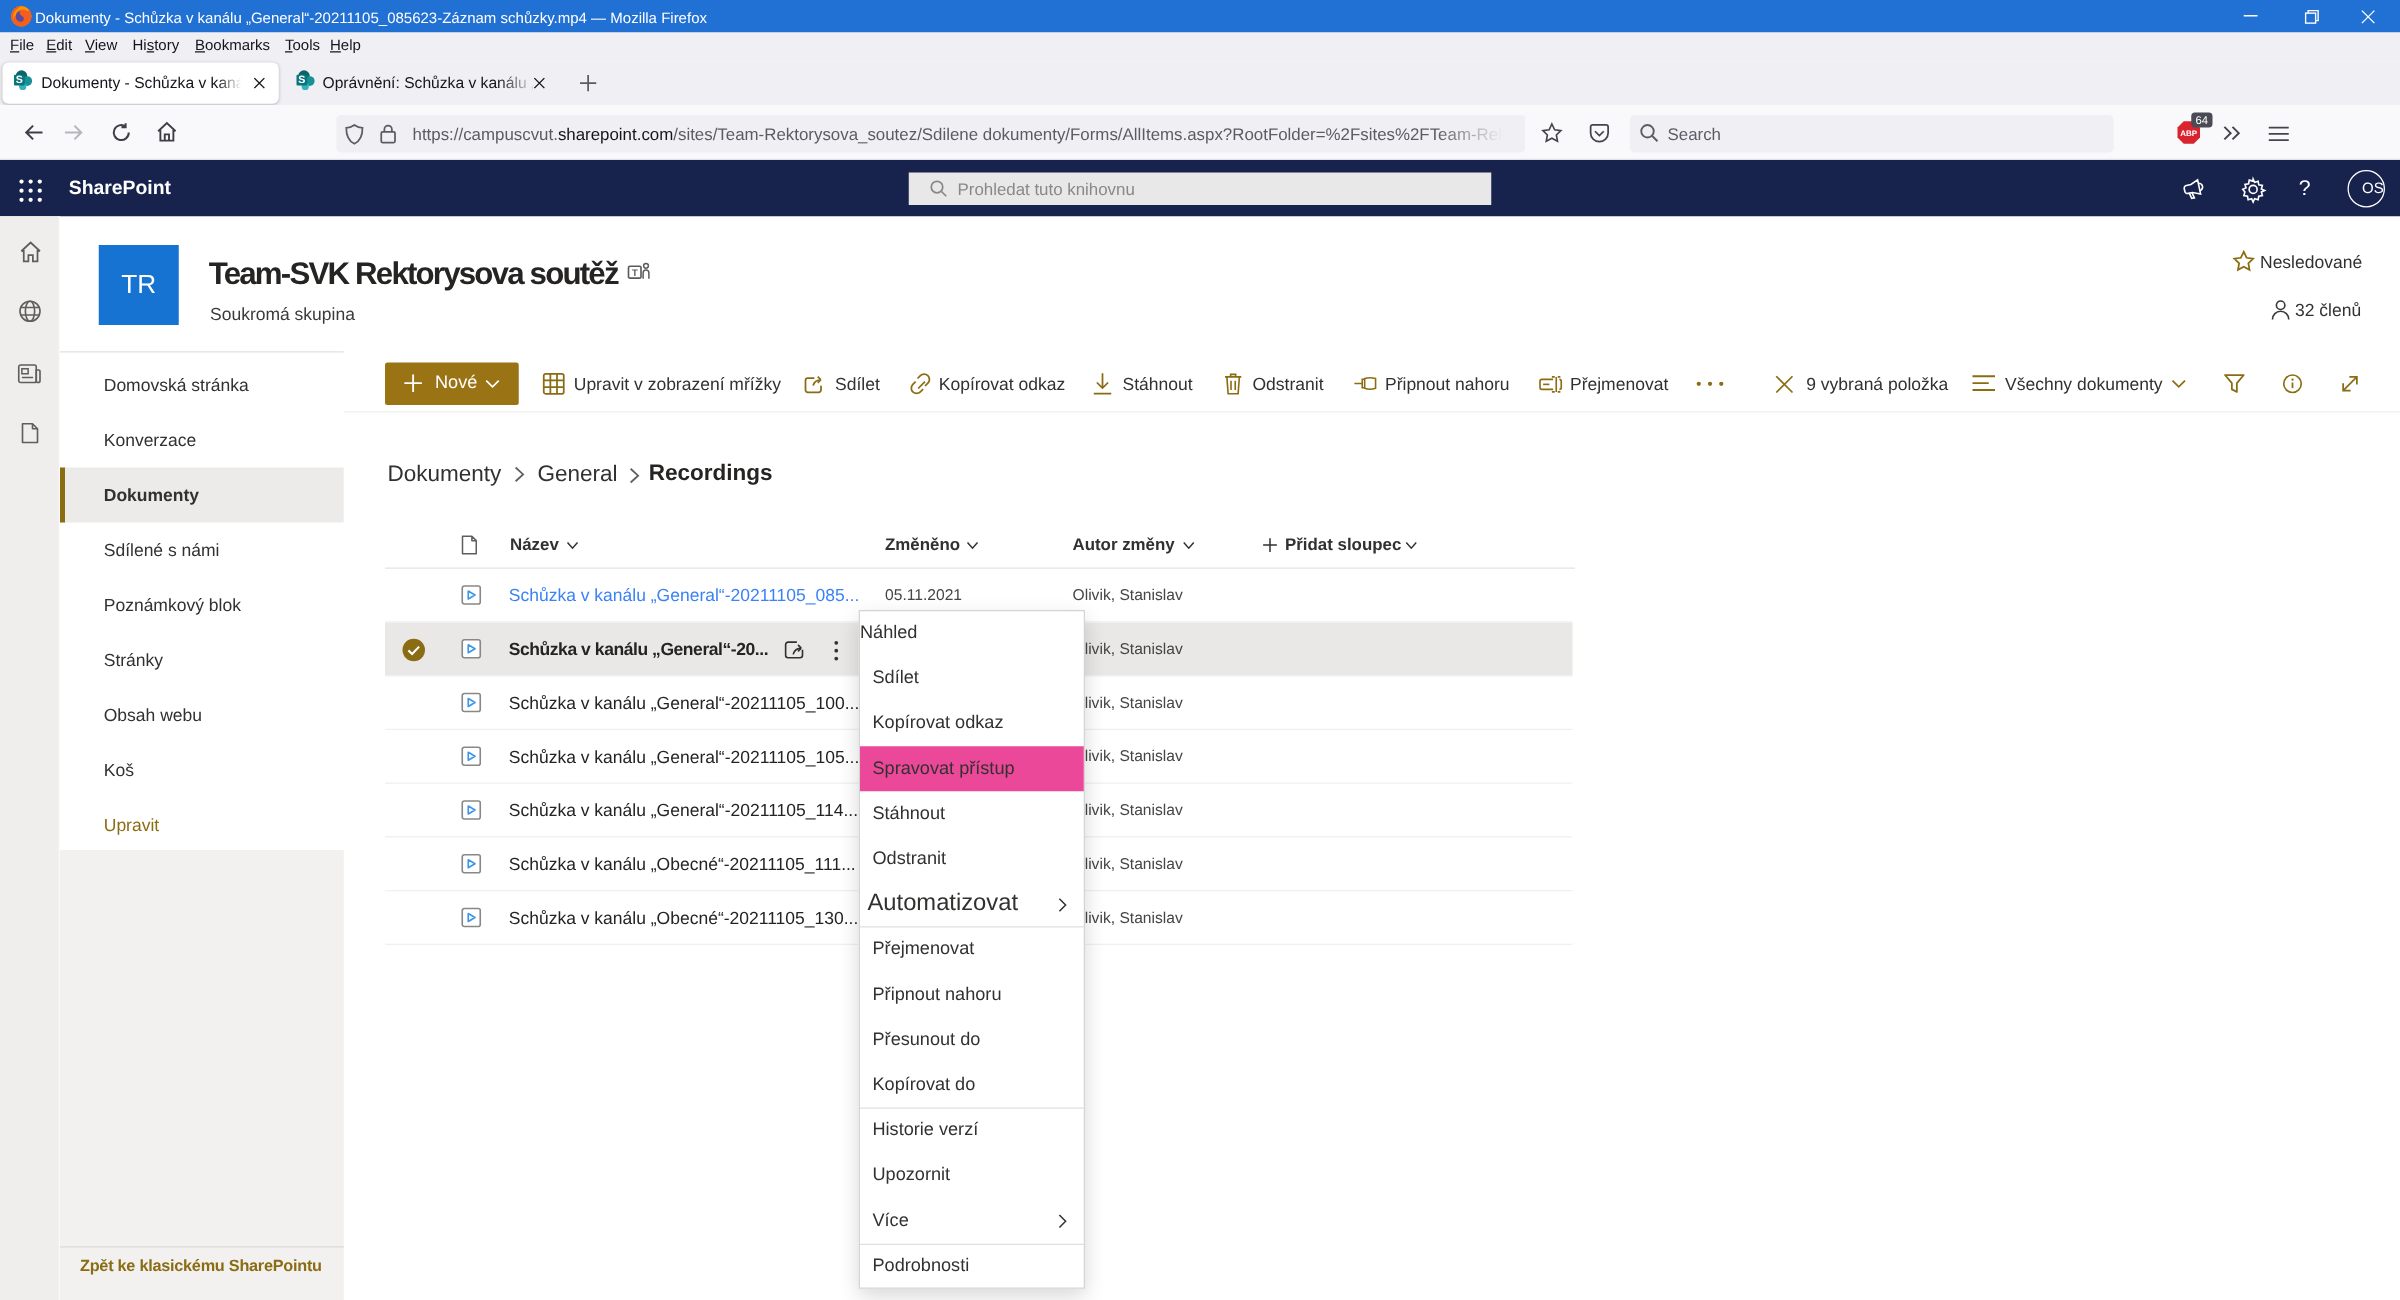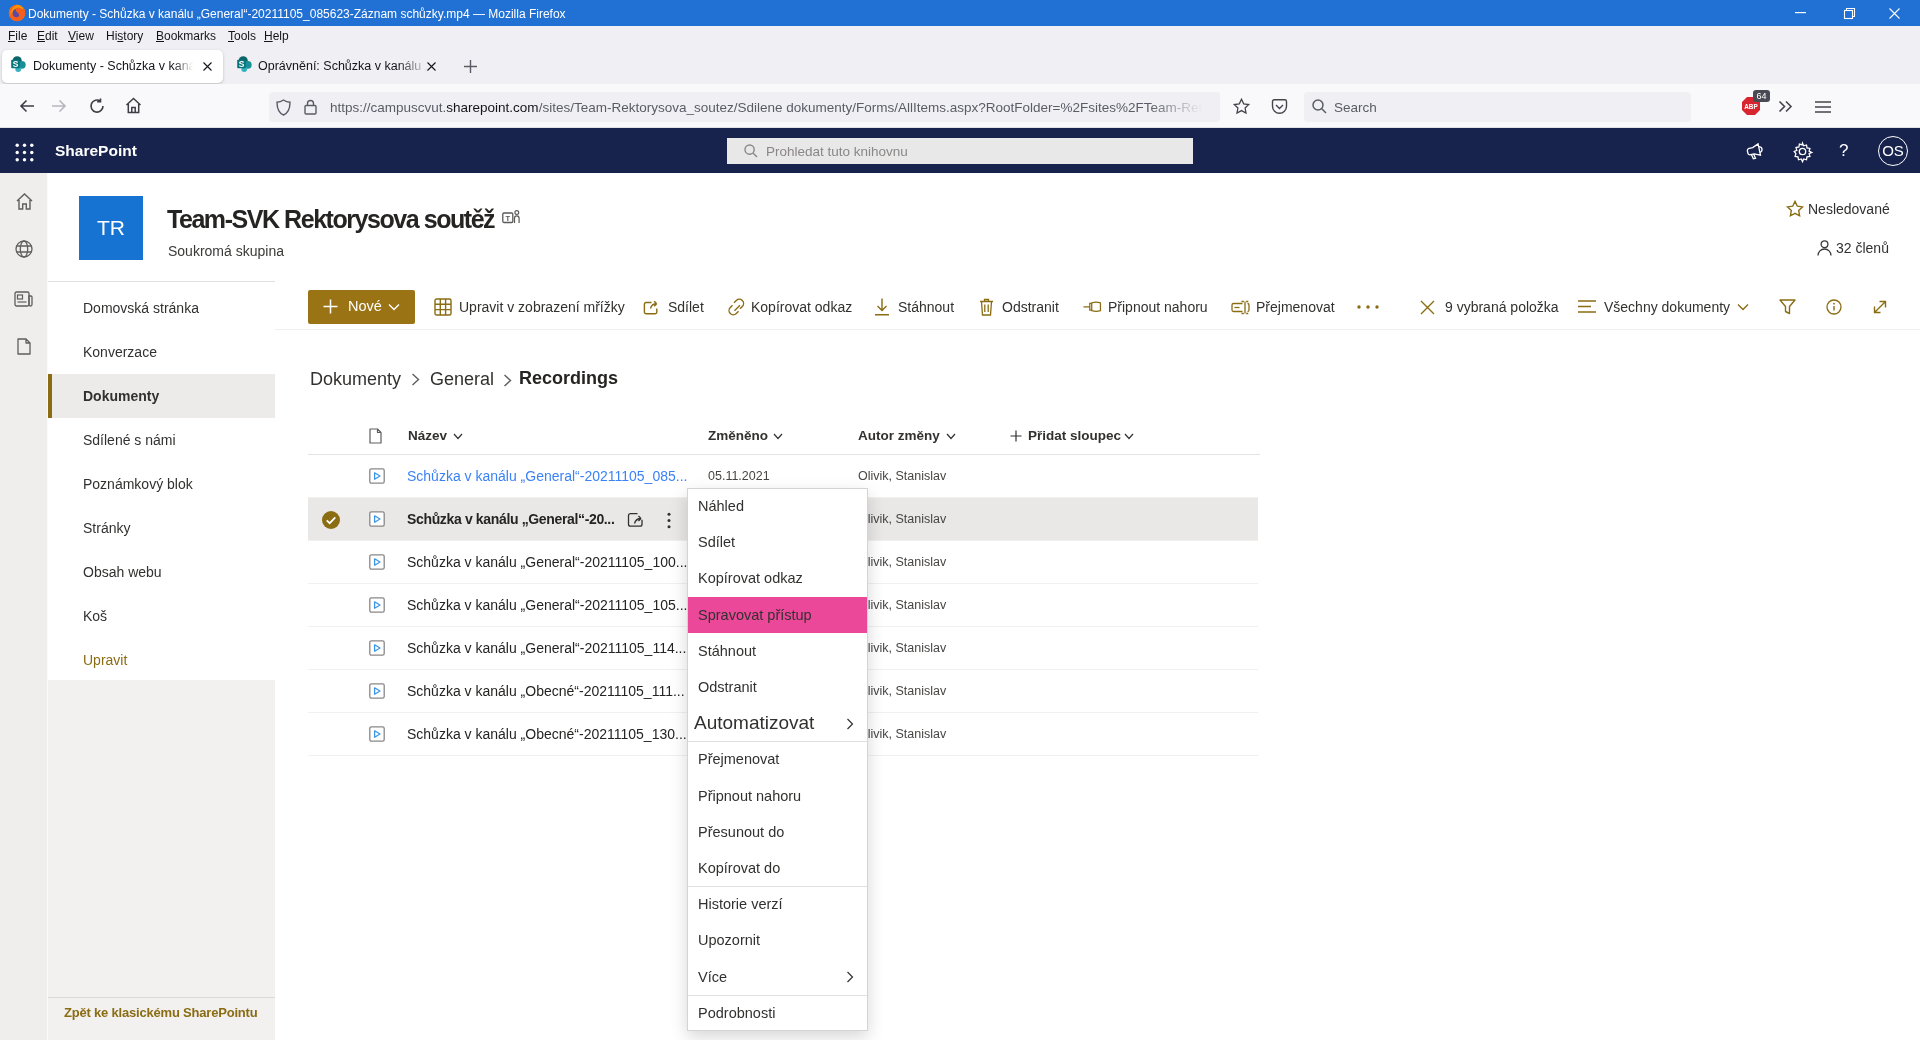--- a/index.html
+++ b/index.html
@@ -143,21 +143,21 @@
     <path d="M13.5 2.5 V14 L7.5 11.5 H3.8 A2.2 2.2 0 0 1 1.6 9.3 V7.2 A2.2 2.2 0 0 1 3.8 5 H7.5z"></path>
     <path d="M13.5 5.2 C15.3 5.6 16.3 6.5 16.3 8.2 16.3 9.9 15.3 10.9 13.5 11.3"></path>
     <path d="M4.8 11.5 L5.8 16 H8 L7 11.5"></path>
   </g>
 </svg>
 <svg style="left:1793px;top:142px" width="19" height="19" viewBox="0 0 19 19">
   <circle cx="9.5" cy="9.5" r="3.2" fill="none" stroke="#fff" stroke-width="1.3"></circle>
   <path d="M9.5 1.2 l1.2 2.6 2.8-.8 .5 2.9 2.9 .5 -.8 2.8 2.6 1.2 -2.6 1.2 .8 2.8 -2.9 .5 -.5 2.9 -2.8-.8 -1.2 2.6 -1.2-2.6 -2.8 .8 -.5-2.9 -2.9-.5 .8-2.8 L1.2 9.5 l2.6-1.2 -.8-2.8 2.9-.5 .5-2.9 2.8 .8z" fill="none" stroke="#fff" stroke-width="1.3"></path>
 </svg>
 <div class="abs" style="left:1839px;top:141px;font-size:17px;color:#fff">?</div>
-<div class="abs" style="left:1878px;top:136px;width:30px;height:30px;border:1.6px solid #fff;border-radius:50%;color:#fff;font-size:15px;text-align:center;line-height:27px">OS</div>
+<div class="abs" style="left:1878px;top:136px;width:30px;height:30px;border:1.6px solid #fff;border-radius:50%;color:#fff;font-size:12px;text-align:right;line-height:27px">OS</div>
 
 <div class="abs" style="left:0;top:173px;width:48px;height:867px;background:#efeeed"></div>
 <svg style="left:16px;top:193px" width="17" height="17" viewBox="0 0 17 17">
     <path d="M1 8 L8.5 1 L16 8 M3 7 V16 H6.7 V11 H10.3 V16 H14 V7" fill="none" stroke="#605e5c" stroke-width="1.4"></path>
   </svg>
 <svg style="left:15px;top:240px" width="18" height="18" viewBox="0 0 18 18">
     <circle cx="9" cy="9" r="8" fill="none" stroke="#605e5c" stroke-width="1.3"></circle>
     <ellipse cx="9" cy="9" rx="3.7" ry="8" fill="none" stroke="#605e5c" stroke-width="1.3"></ellipse>
     <path d="M1.5 6 H16.5 M1.5 12 H16.5" stroke="#605e5c" stroke-width="1.3"></path>
   </svg>
@@ -371,21 +371,21 @@
     <path d="M10.5 3.5 H3.5 a2 2 0 0 0-2 2 V14 a2 2 0 0 0 2 2 H13 a2 2 0 0 0 2-2 V9.5" fill="none" stroke="#323130" stroke-width="1.3" transform="translate(2,-1.8)"></path>
     <path d="M9.5 11.5 C10.5 8 13 6.5 16 6.5 M16 6.5 L13.4 3.9 M16 6.5 L13.4 9.1" fill="none" stroke="#323130" stroke-width="1.3"></path>
   </svg>
 <svg style="left:667px;top:512px" width="4" height="17" viewBox="0 0 4 17">
     <circle cx="2" cy="2.2" r="1.5" fill="#323130"></circle>
     <circle cx="2" cy="8.5" r="1.5" fill="#323130"></circle>
     <circle cx="2" cy="14.8" r="1.5" fill="#323130"></circle>
   </svg>
 
 <div class="abs" style="left:687px;top:488px;width:181px;height:543px;background:#fff;border:1px solid #d4d4d4;box-shadow:0 6px 16px rgba(0,0,0,.16);z-index:50"></div>
-<div class="abs nw" style="left:688px;top:488.0px;width:179px;height:36.2px;font-size:14.5px;color:#323130;line-height:36.2px;padding-left:10px;z-index:51">Náhled</div>
+<div class="abs nw" style="left:688px;top:488.0px;width:179px;height:36.2px;font-size:14.5px;color:#323130;line-height:36.2px;z-index:51">Náhled</div>
 <div class="abs nw" style="left:688px;top:524.2px;width:179px;height:36.2px;font-size:14.5px;color:#323130;line-height:36.2px;padding-left:10px;z-index:51">Sdílet</div>
 <div class="abs nw" style="left:688px;top:560.4px;width:179px;height:36.2px;font-size:14.5px;color:#323130;line-height:36.2px;padding-left:10px;z-index:51">Kopírovat odkaz</div>
 <div class="abs nw" style="left:688px;top:596.6px;width:179px;height:36.2px;background:#ec4899;font-size:14.5px;color:#323130;line-height:36.2px;padding-left:10px;z-index:51">Spravovat přístup</div>
 <div class="abs nw" style="left:688px;top:632.8px;width:179px;height:36.2px;font-size:14.5px;color:#323130;line-height:36.2px;padding-left:10px;z-index:51">Stáhnout</div>
 <div class="abs nw" style="left:688px;top:669.0px;width:179px;height:36.2px;font-size:14.5px;color:#323130;line-height:36.2px;padding-left:10px;z-index:51">Odstranit</div>
 <div class="abs nw" style="left:688px;top:705.2px;width:179px;height:36.2px;font-size:19px;color:#323130;line-height:36.2px;padding-left:6px;z-index:51">Automatizovat</div>
 <svg style="left:846px;top:717.8px;z-index:52" width="8" height="12" viewBox="0 0 8 12">
     <path d="M1.5 1 L6.5 6 L1.5 11" fill="none" stroke="#323130" stroke-width="1.2"></path>
   </svg>
 <div class="abs nw" style="left:688px;top:741.4px;width:179px;height:36.2px;font-size:14.5px;color:#323130;line-height:36.2px;padding-left:10px;z-index:51">Přejmenovat</div>

